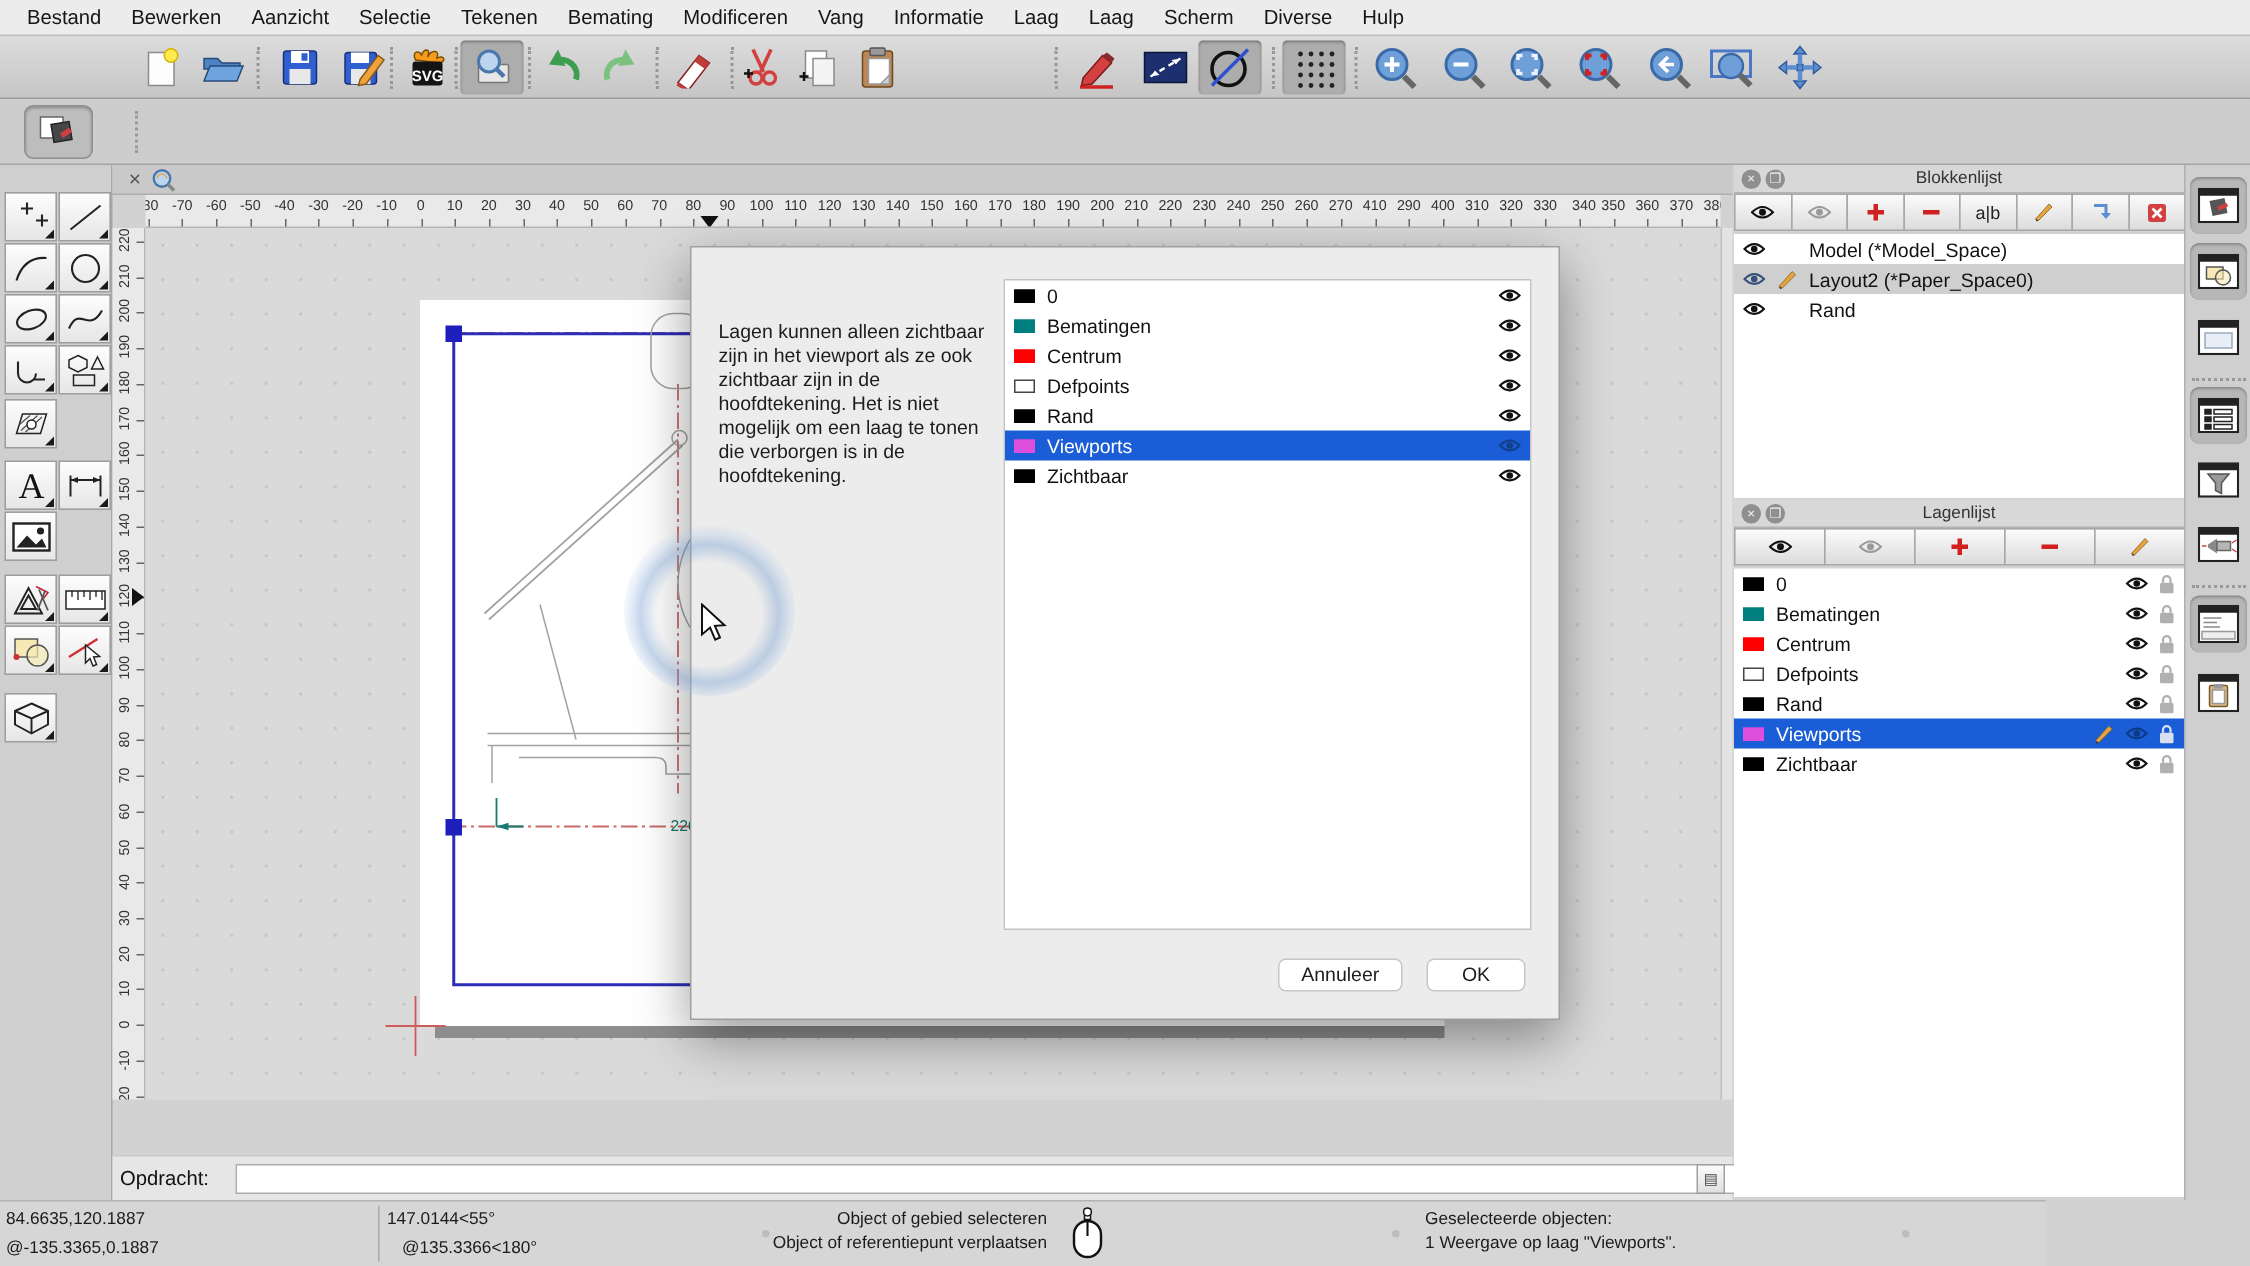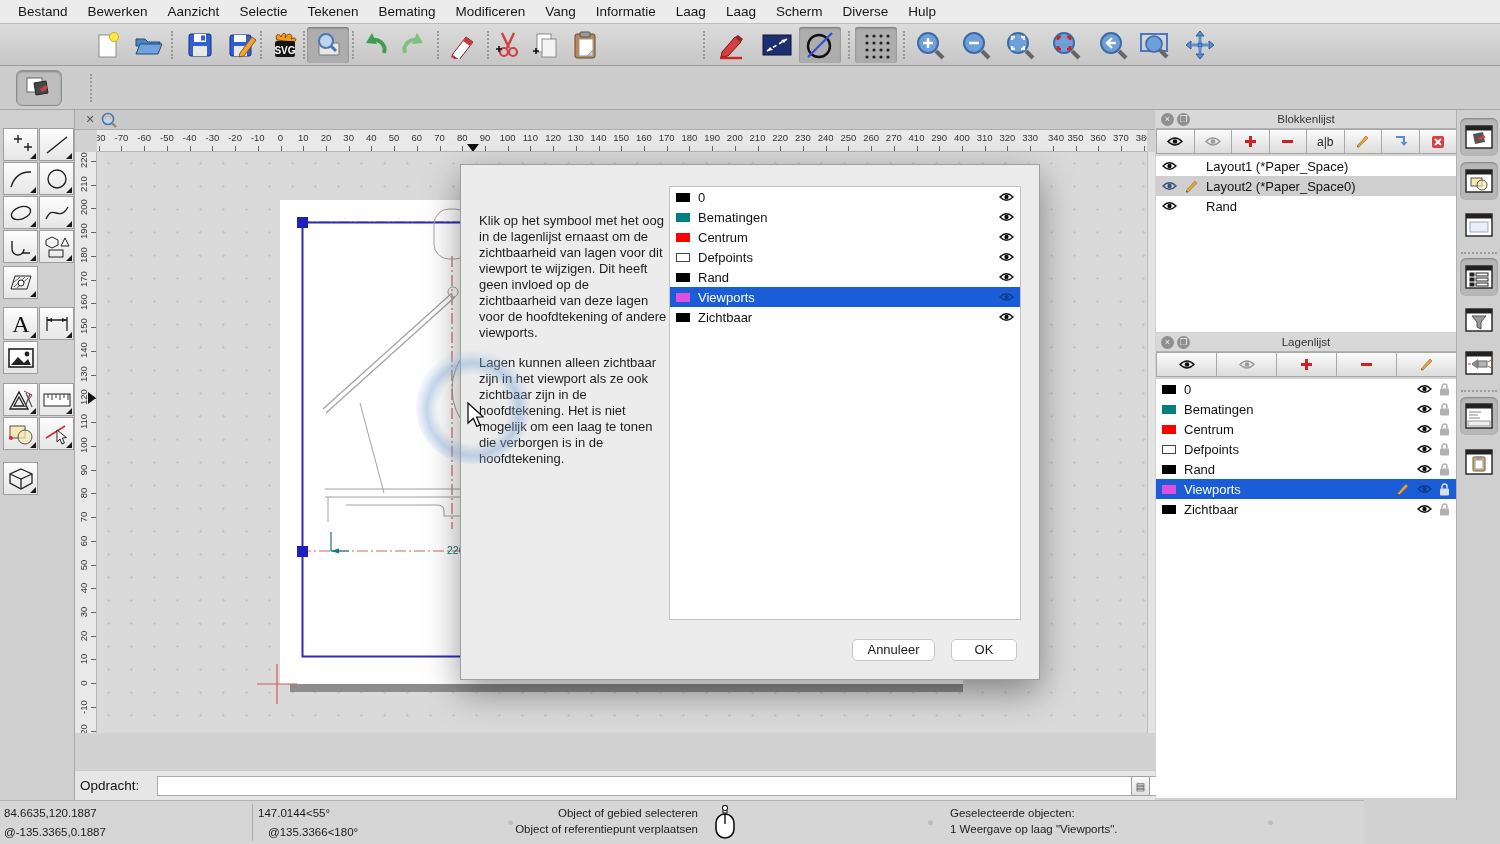--- a/index.html
+++ b/index.html
@@ -679,21 +679,21 @@
   </div>
   <div class="plist" style="left:1156px;top:156px;height:176px" id="block-list">
       <div class="lrow">
         <span style="width:22px">
           <svg width="15" height="10" viewBox="0 0 15 10">
             <path d="M1 5 Q7.5 -1.5 14 5 Q7.5 11.5 1 5Z" fill="none" stroke="#111" stroke-width="1.4"></path>
             <circle cx="7.5" cy="5" r="2.2" fill="#111"></circle>
           </svg>
         </span>
     <span style="width:22px"></span>
-    <span class="nm">Layout1 (*Paper_Space)</span>
+    <span class="nm">Model (*Model_Space)</span>
       </div>
       <div class="lrow" style="background: rgb(207, 207, 207);">
         <span style="width:22px">
           <svg width="15" height="10" viewBox="0 0 15 10">
             <path d="M1 5 Q7.5 -1.5 14 5 Q7.5 11.5 1 5Z" fill="none" stroke="#35507a" stroke-width="1.4"></path>
             <circle cx="7.5" cy="5" r="2.2" fill="#35507a"></circle>
           </svg>
         </span>
     <span style="width:22px">
           <svg width="15" height="13" viewBox="0 0 15 13">
@@ -982,21 +982,20 @@
         </svg>
     </div>
     <div class="stdot" style="left:928px;top:19px"></div>
     <div class="st" style="left:950px;top:6px">Geselecteerde objecten:</div>
     <div class="st" style="left:950px;top:22px">1 Weergave op laag "Viewports".</div>
     <div class="stdot" style="left:1268px;top:19px"></div>
   </div>
 
   <div id="dialog">
     <div id="dlg-text">
-      <p>Klik op het symbool met het oog in de lagenlijst ernaast om de zichtbaarheid van lagen voor dit viewport te wijzigen. Dit heeft geen invloed op de zichtbaarheid van deze lagen voor de hoofdtekening of andere viewports.</p>
       <p>Lagen kunnen alleen zichtbaar zijn in het viewport als ze ook zichtbaar zijn in de hoofdtekening. Het is niet mogelijk om een laag te tonen die verborgen is in de hoofdtekening.</p>
     </div>
     <div id="dlg-list">
         <div class="lrow">
           <span class="swatch" style="background:#000000;border-color:#000000"></span>
     <span class="nm">0</span>
     <span class="right-ics">
             <span>
               <svg width="15" height="10" viewBox="0 0 15 10">
                 <path d="M1 5 Q7.5 -1.5 14 5 Q7.5 11.5 1 5Z" fill="none" stroke="#111" stroke-width="1.4"></path>

